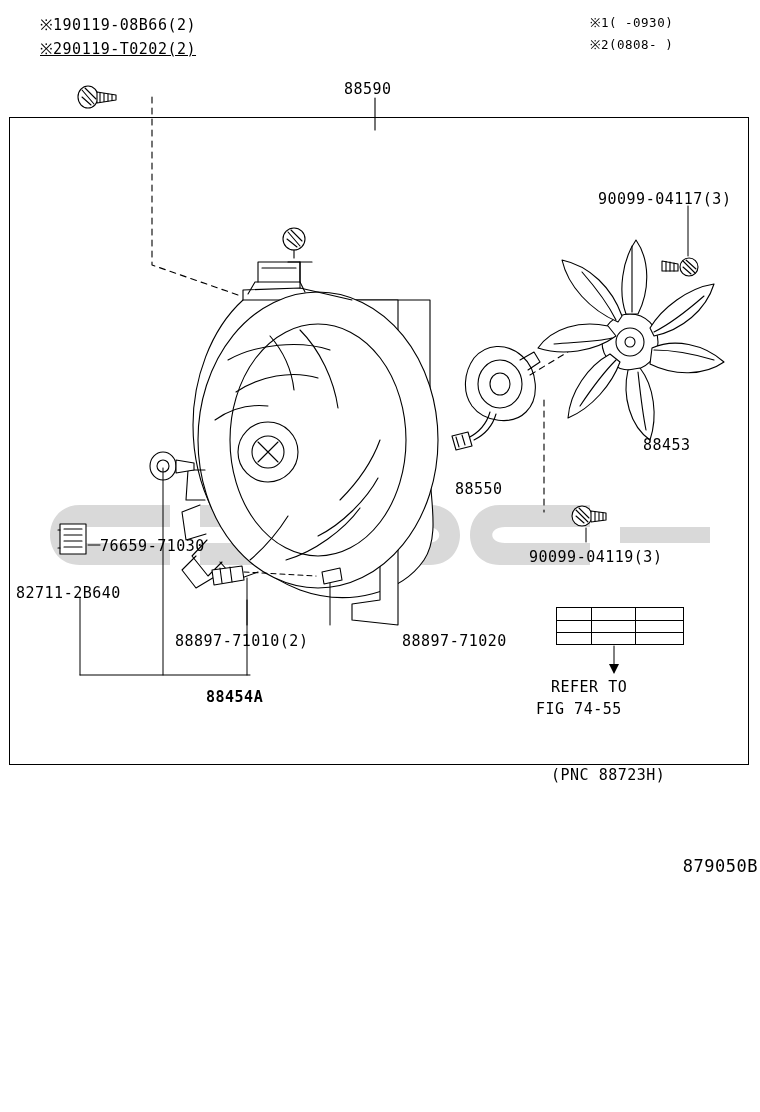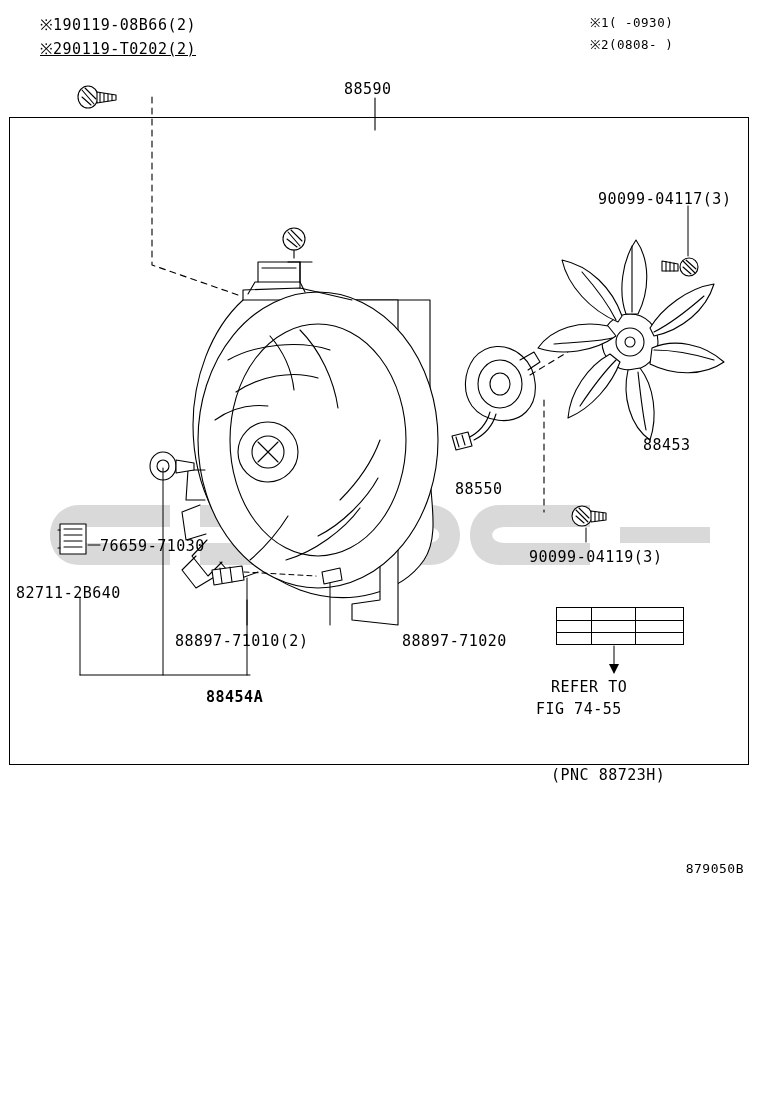--- a/index.html
+++ b/index.html
@@ -77,23 +77,23 @@
     background: #000;
   }
   .refbox .c {
     position: absolute;
     top: 0; bottom: 0;
     width: 1px;
     background: #000;
   }
   .footer-code {
     position: absolute;
-    right: 16px;
+    right: 2px;
     bottom: 12px;
-    font-size: 13px;
+    font-size: 17px;
     letter-spacing: 0.5px;
   }
 </style>
 </head>
 <body>
 
 <div class="page">
 
   <div class="lbl" style="left:40px; top:14px;">※190119-08B66(2)</div>
   <div class="lbl" style="left:40px; top:38px;text-decoration:underline;">※290119-T0202(2)</div>

